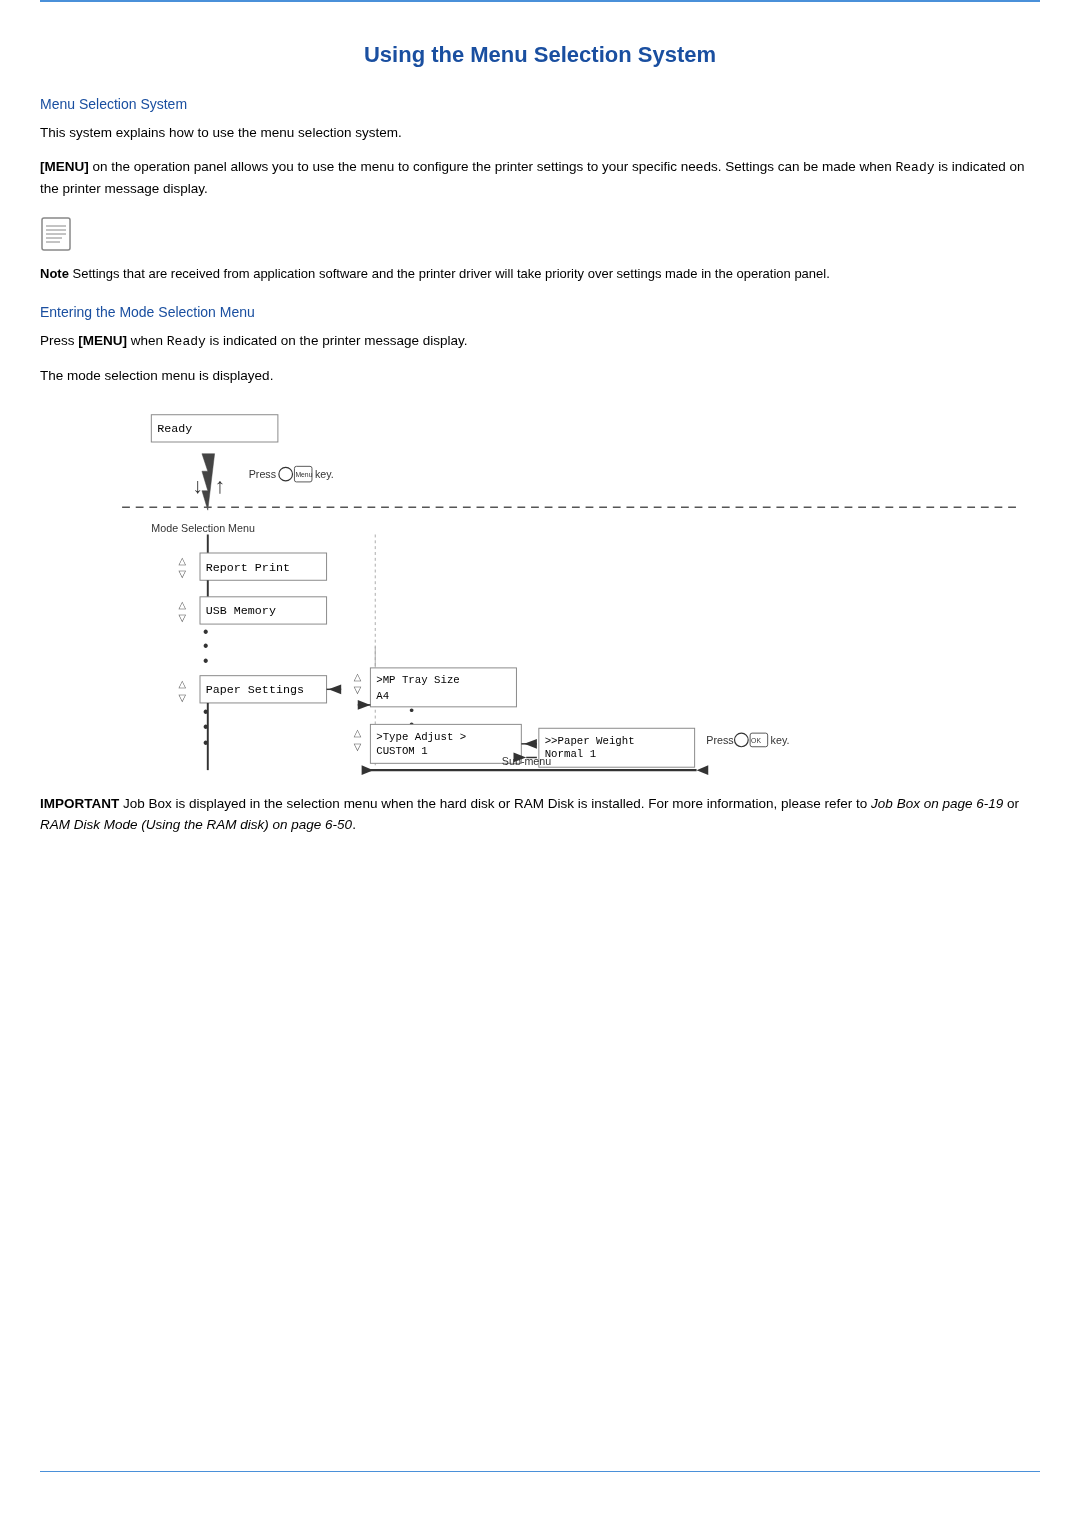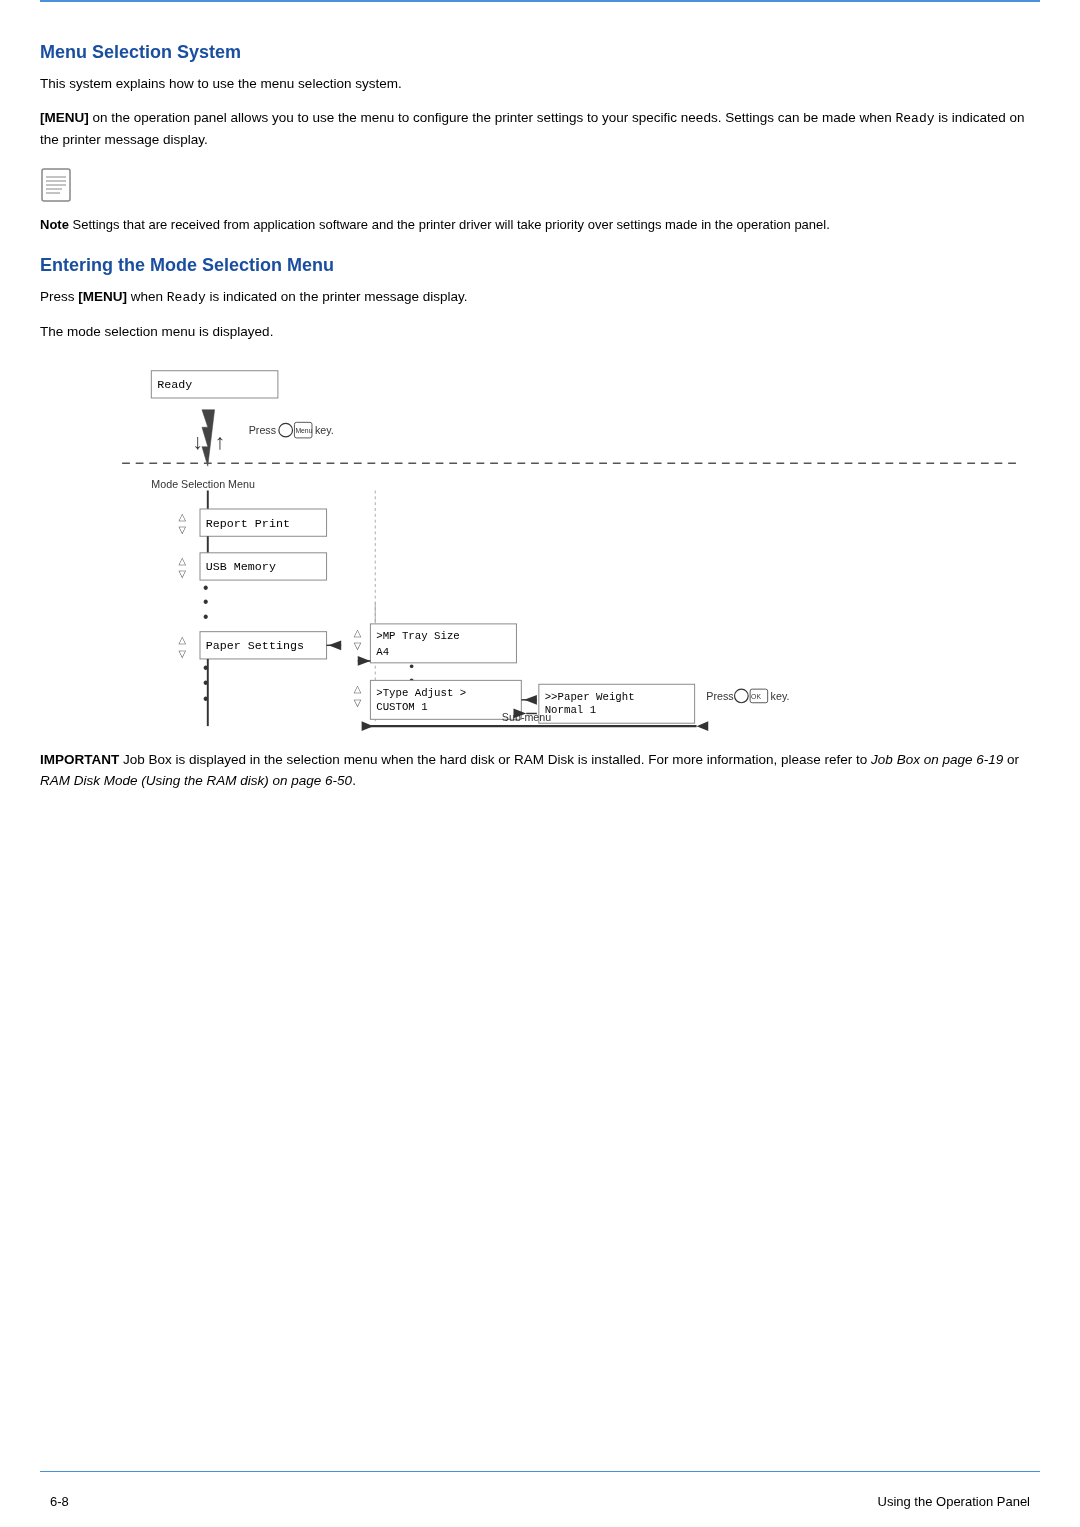--- a/index.html
+++ b/index.html
@@ -33,22 +33,22 @@
 
     .page-title {
       font-size: 22px;
       font-weight: bold;
       color: #1a4fa0;
       text-align: center;
       margin-bottom: 28px;
     }
 
     .section-heading {
-      font-size: 18px;
-      font-weight: bold;
+      font-size: 14px;
+      font-weight: normal;
       color: #1a4fa0;
       margin-bottom: 10px;
     }
 
     .body-text {
       font-size: 13.5px;
       line-height: 1.6;
       margin-bottom: 12px;
     }
 
@@ -103,20 +103,21 @@
       margin-top: 4px;
     }
   </style>
 </head>
 <body>
 
 <div class="page-container">
   <div class="top-rule"></div>
 
   <div class="content-area">
+    <h1 class="page-title">Using the Menu Selection System</h1>
 
     <div class="sub-section">
       <h2 class="section-heading">Menu Selection System</h2>
       <p class="body-text">This system explains how to use the menu selection system.</p>
       <p class="body-text">
         <strong><span>[MENU]</span></strong><span> on the operation panel allows you to use the menu to configure the printer settings to your specific needs. Settings can be made when </span><span class="mono">Ready</span><span> is indicated on the printer message display.</span>
       </p>
 
       <div class="note-box">
         <div class="note-icon">
@@ -249,17 +250,13 @@
 
     <div class="important-box">
       <p class="body-text">
         <strong>IMPORTANT</strong><span> Job Box is displayed in the selection menu when the hard disk or RAM Disk is installed. For more information, please refer to </span><em>Job Box on page 6-19</em><span> or </span><em>RAM Disk Mode (Using the RAM disk) on page 6-50</em><span>.</span>
       </p>
     </div>
   </div>
 
   <div style="position:absolute; bottom:55px; left:40px; right:40px; border-bottom:1.5px solid #4a90d9;"></div>
 
-  <div style="position:absolute; bottom:18px; left:0; right:0; display:flex; justify-content:space-between; padding:0 50px;">
-    <span style="font-size:13px;">6-8</span>
-    <span style="font-size:13px;">Using the Operation Panel</span>
-  </div>
 </div>
 
 </body></html>

